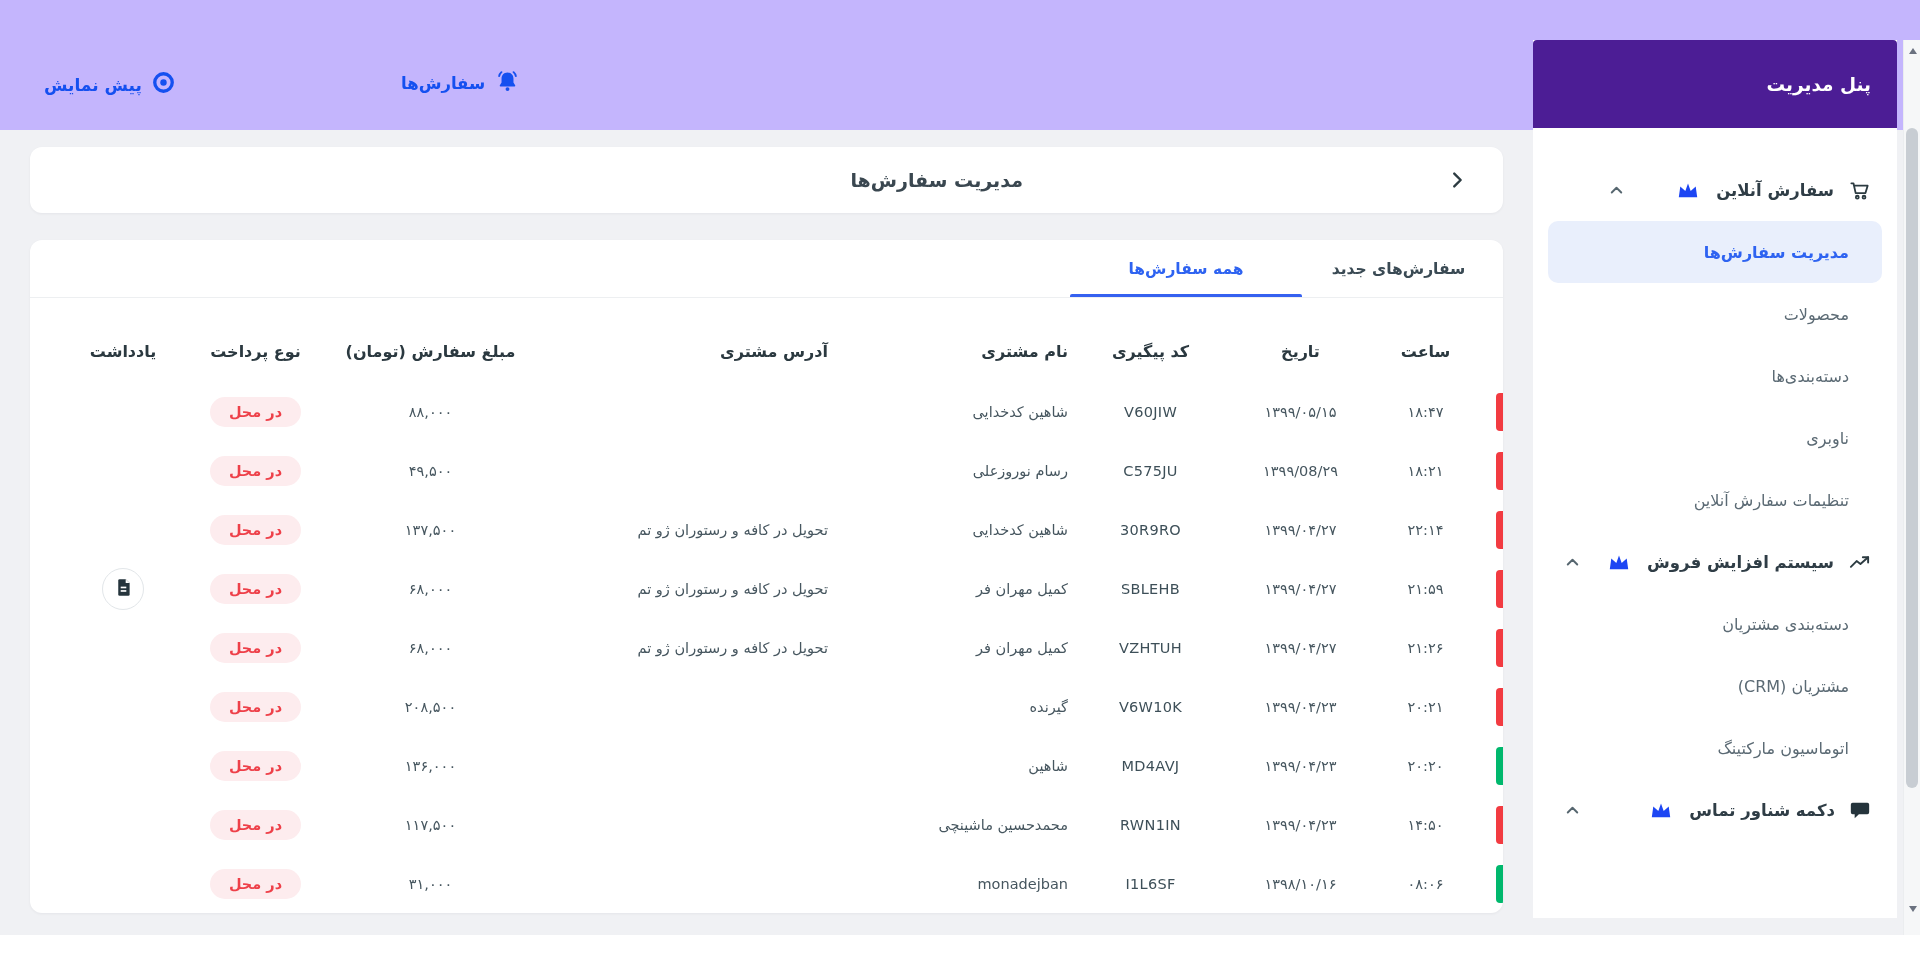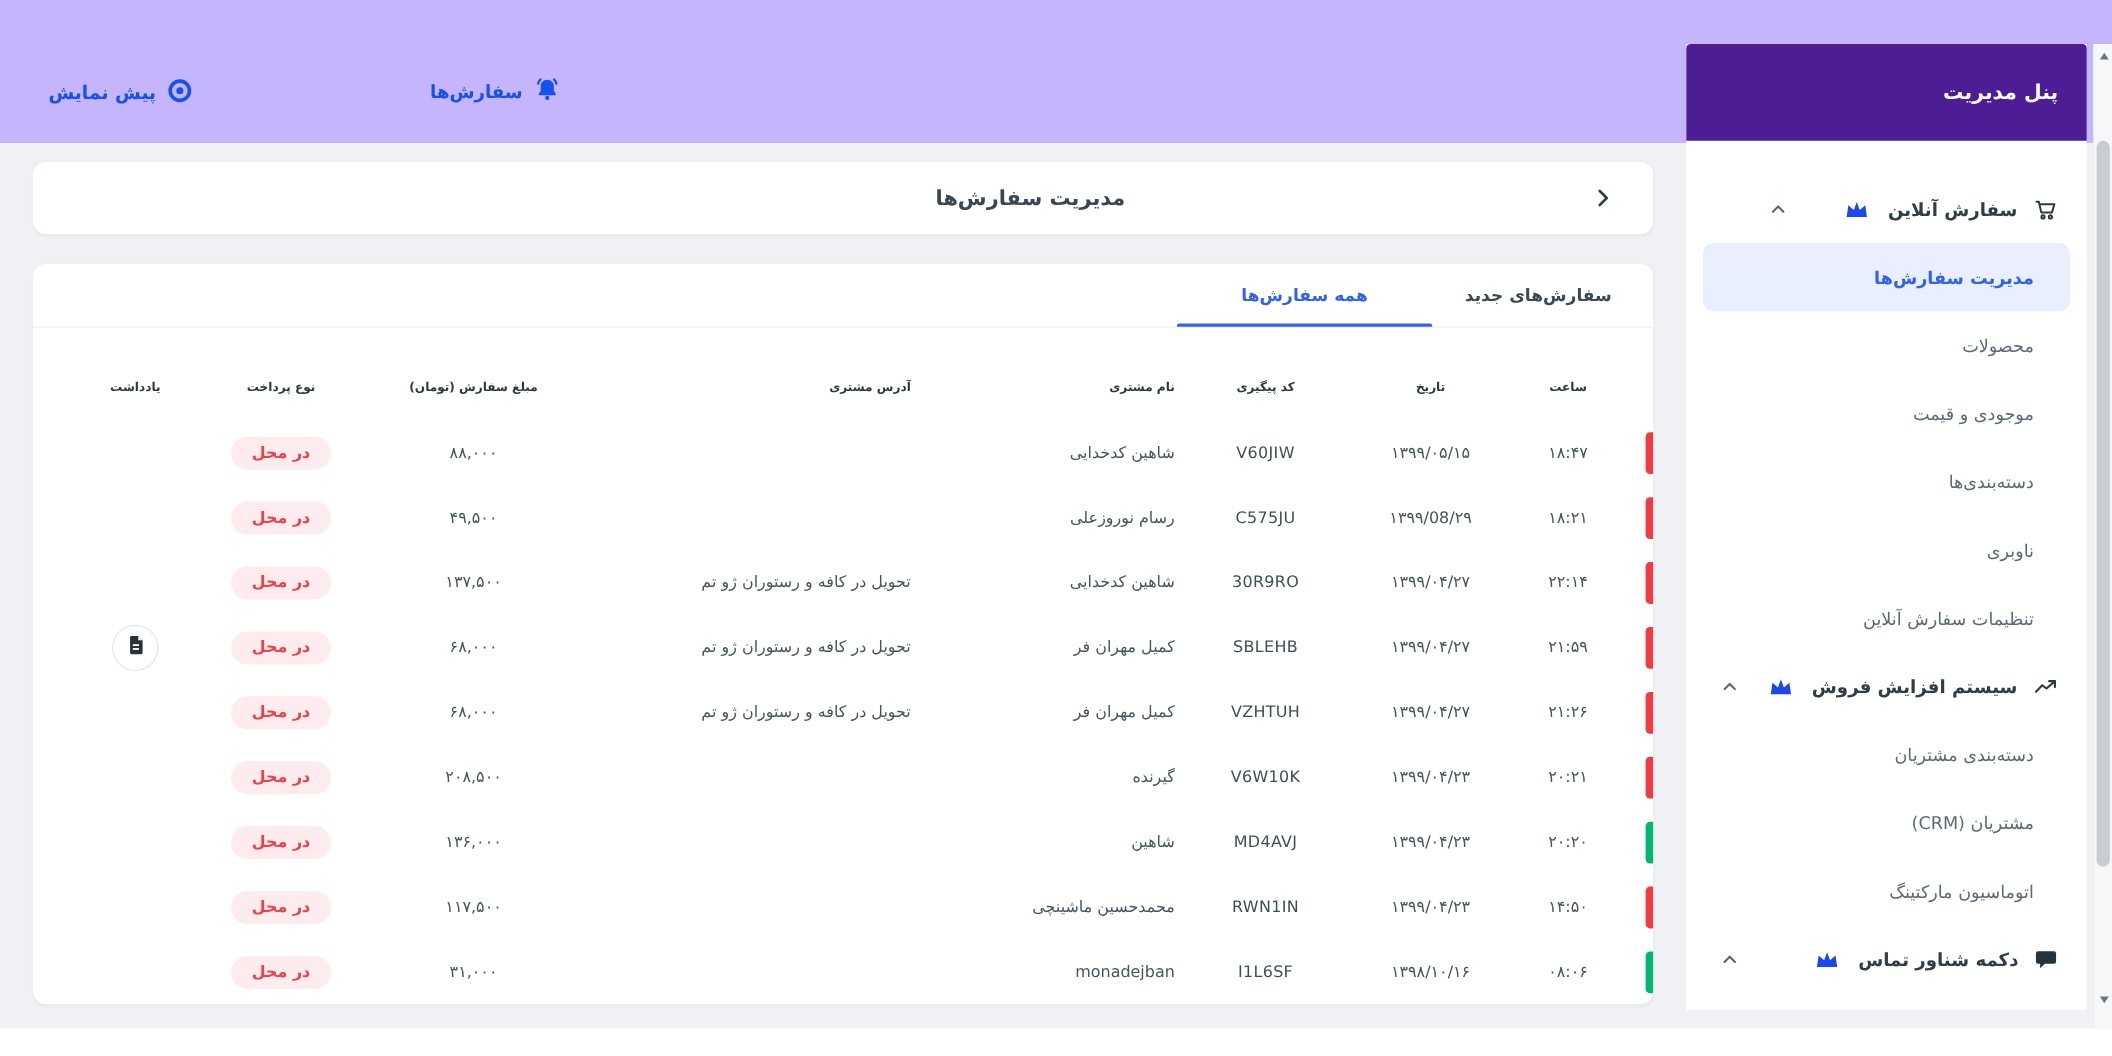--- a/index.html
+++ b/index.html
@@ -20,21 +20,21 @@
     --badge-text:#ee4049;
     --page-bg:#f0f1f4;
   }
   
   .topbar{ position:absolute; top:0; left:0; width:1920px; height:130px; background:#c4b5fd; z-index:1; }
   .preview-btn{
     position:absolute; left:44px; top:70px; display:flex; align-items:center; gap:9px;
     color:var(--accent); font-size:17px; font-weight:700; cursor:pointer;
   }
   .orders-link{
-    position:absolute; left:391px; top:68px; display:flex; align-items:center; gap:9px;
+    position:absolute; left:401px; top:68px; display:flex; align-items:center; gap:9px;
     color:var(--accent); font-size:16.5px; font-weight:700; cursor:pointer;
   }
   
   .main-bg{ position:absolute; top:130px; left:0; width:1920px; height:805px; background:var(--page-bg); }
   
   .title-card{
     position:absolute; top:147px; left:30px; width:1473px; height:66px; background:#fff;
     border-radius:12px; box-shadow:0 1px 3px rgba(16,24,40,.05); z-index:2;
   }
   .page-title{
@@ -60,21 +60,21 @@
   }
   .tab.t-new{ width:185px; }
   .tab.t-all{ width:240px; color:var(--active); font-weight:700; }
   .tab.active::after{
     content:""; position:absolute; bottom:0; left:4px; right:4px; height:3px;
     background:#3561f0; border-radius:2px 2px 0 0;
   }
   .thead{
     display:flex; flex-direction:row; height:76px; padding:30px 20px 0 0; align-items:center;
   }
-  .th{ font-size:11px; font-weight:700; color:#2b3940; }
+  .th{ font-size:16px; font-weight:700; color:#2b3940; }
   .tbody{ padding-top:8px; }
   .trow{ position:relative; display:flex; flex-direction:row; height:59px; align-items:center; padding-right:20px; }
   .td{ font-size:14.5px; color:#46565f; }
   .ac{ text-align:center; }
   .ar{ text-align:right; }
   .col-time{ width:115px; }
   .col-date{ width:135px; }
   .col-code{ width:165px; }
   .col-name{ width:240px; padding-left:27px; }
   .col-addr{ width:290px; padding-left:24px; }
@@ -319,23 +319,20 @@
           </svg>
         </span>
       </div>
       <div class="side-item child active">
         <span>مدیریت سفارش‌ها</span>
       </div>
       <div class="side-item child">
         <span>محصولات</span>
       </div>
       <div class="side-item child">
-        <span>موجودی و قیمت</span>
-      </div>
-      <div class="side-item child">
         <span>دسته‌بندی‌ها</span>
       </div>
       <div class="side-item child">
         <span>ناوبری</span>
       </div>
       <div class="side-item child">
         <span>تنظیمات سفارش آنلاین</span>
       </div>
       <div class="side-item parent">
         <span class="mi">

